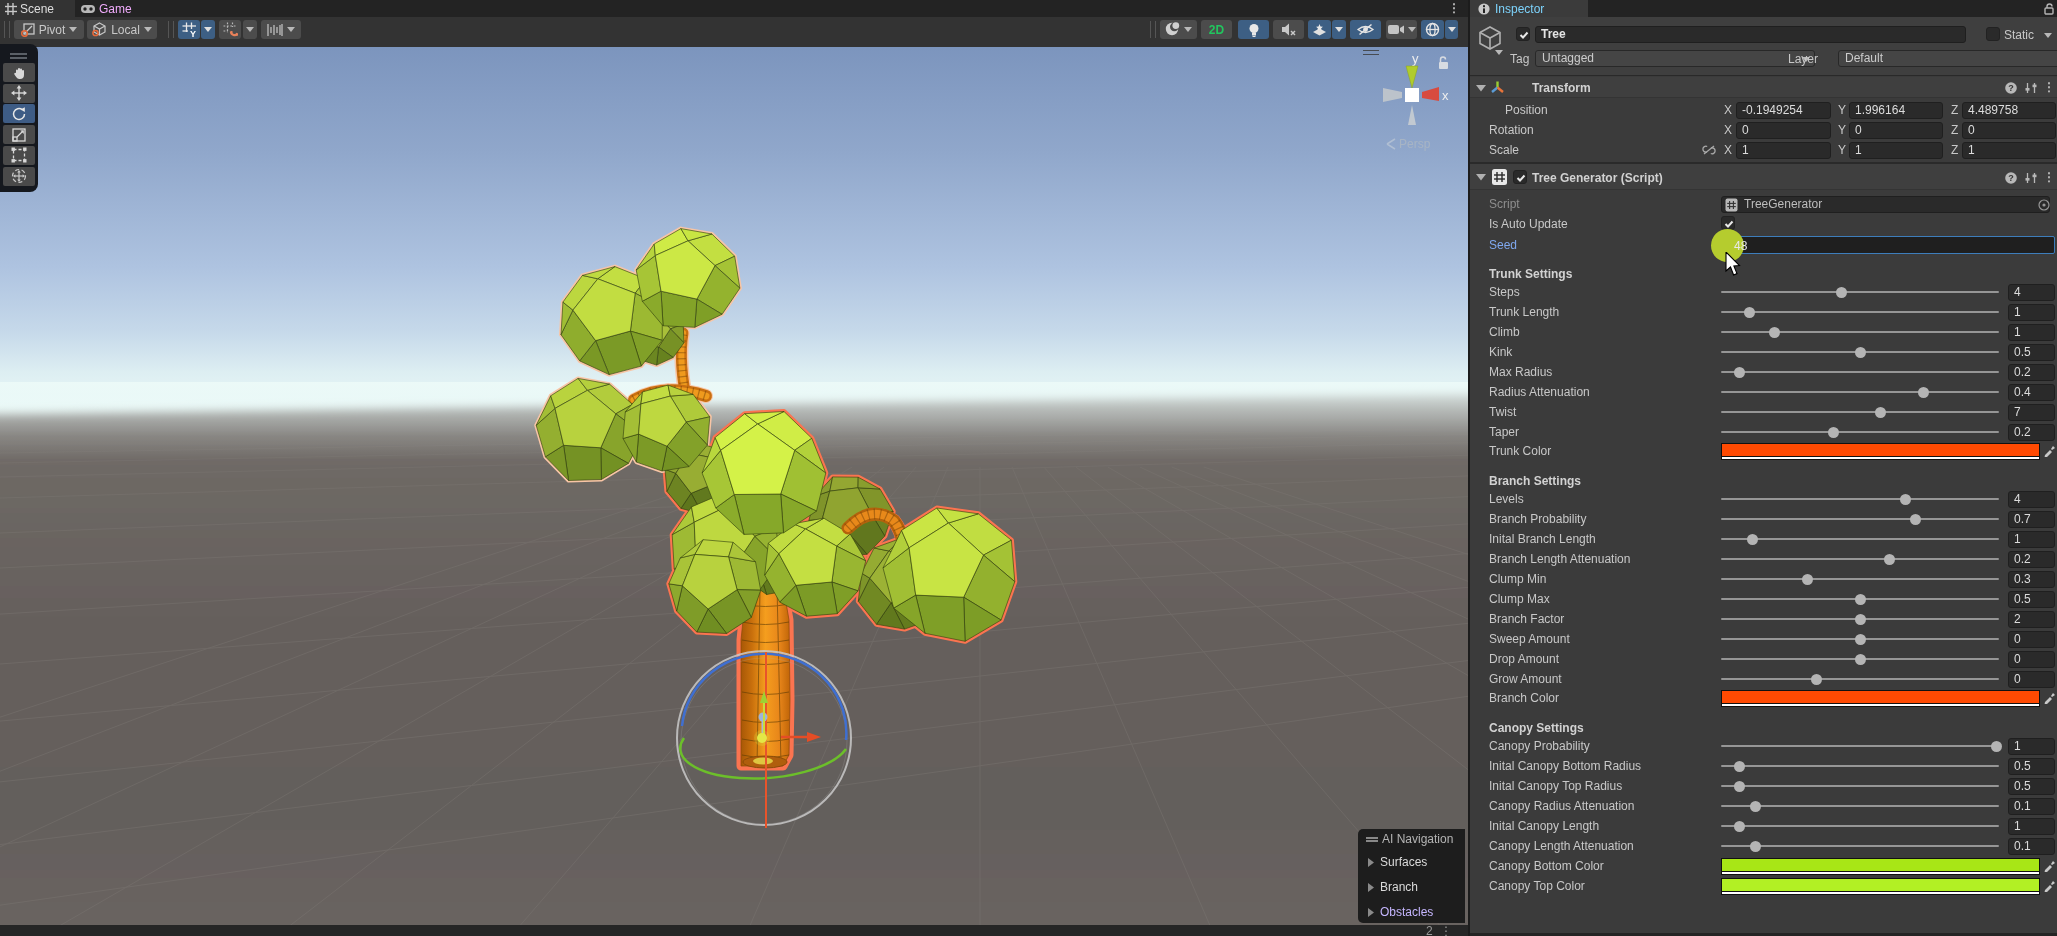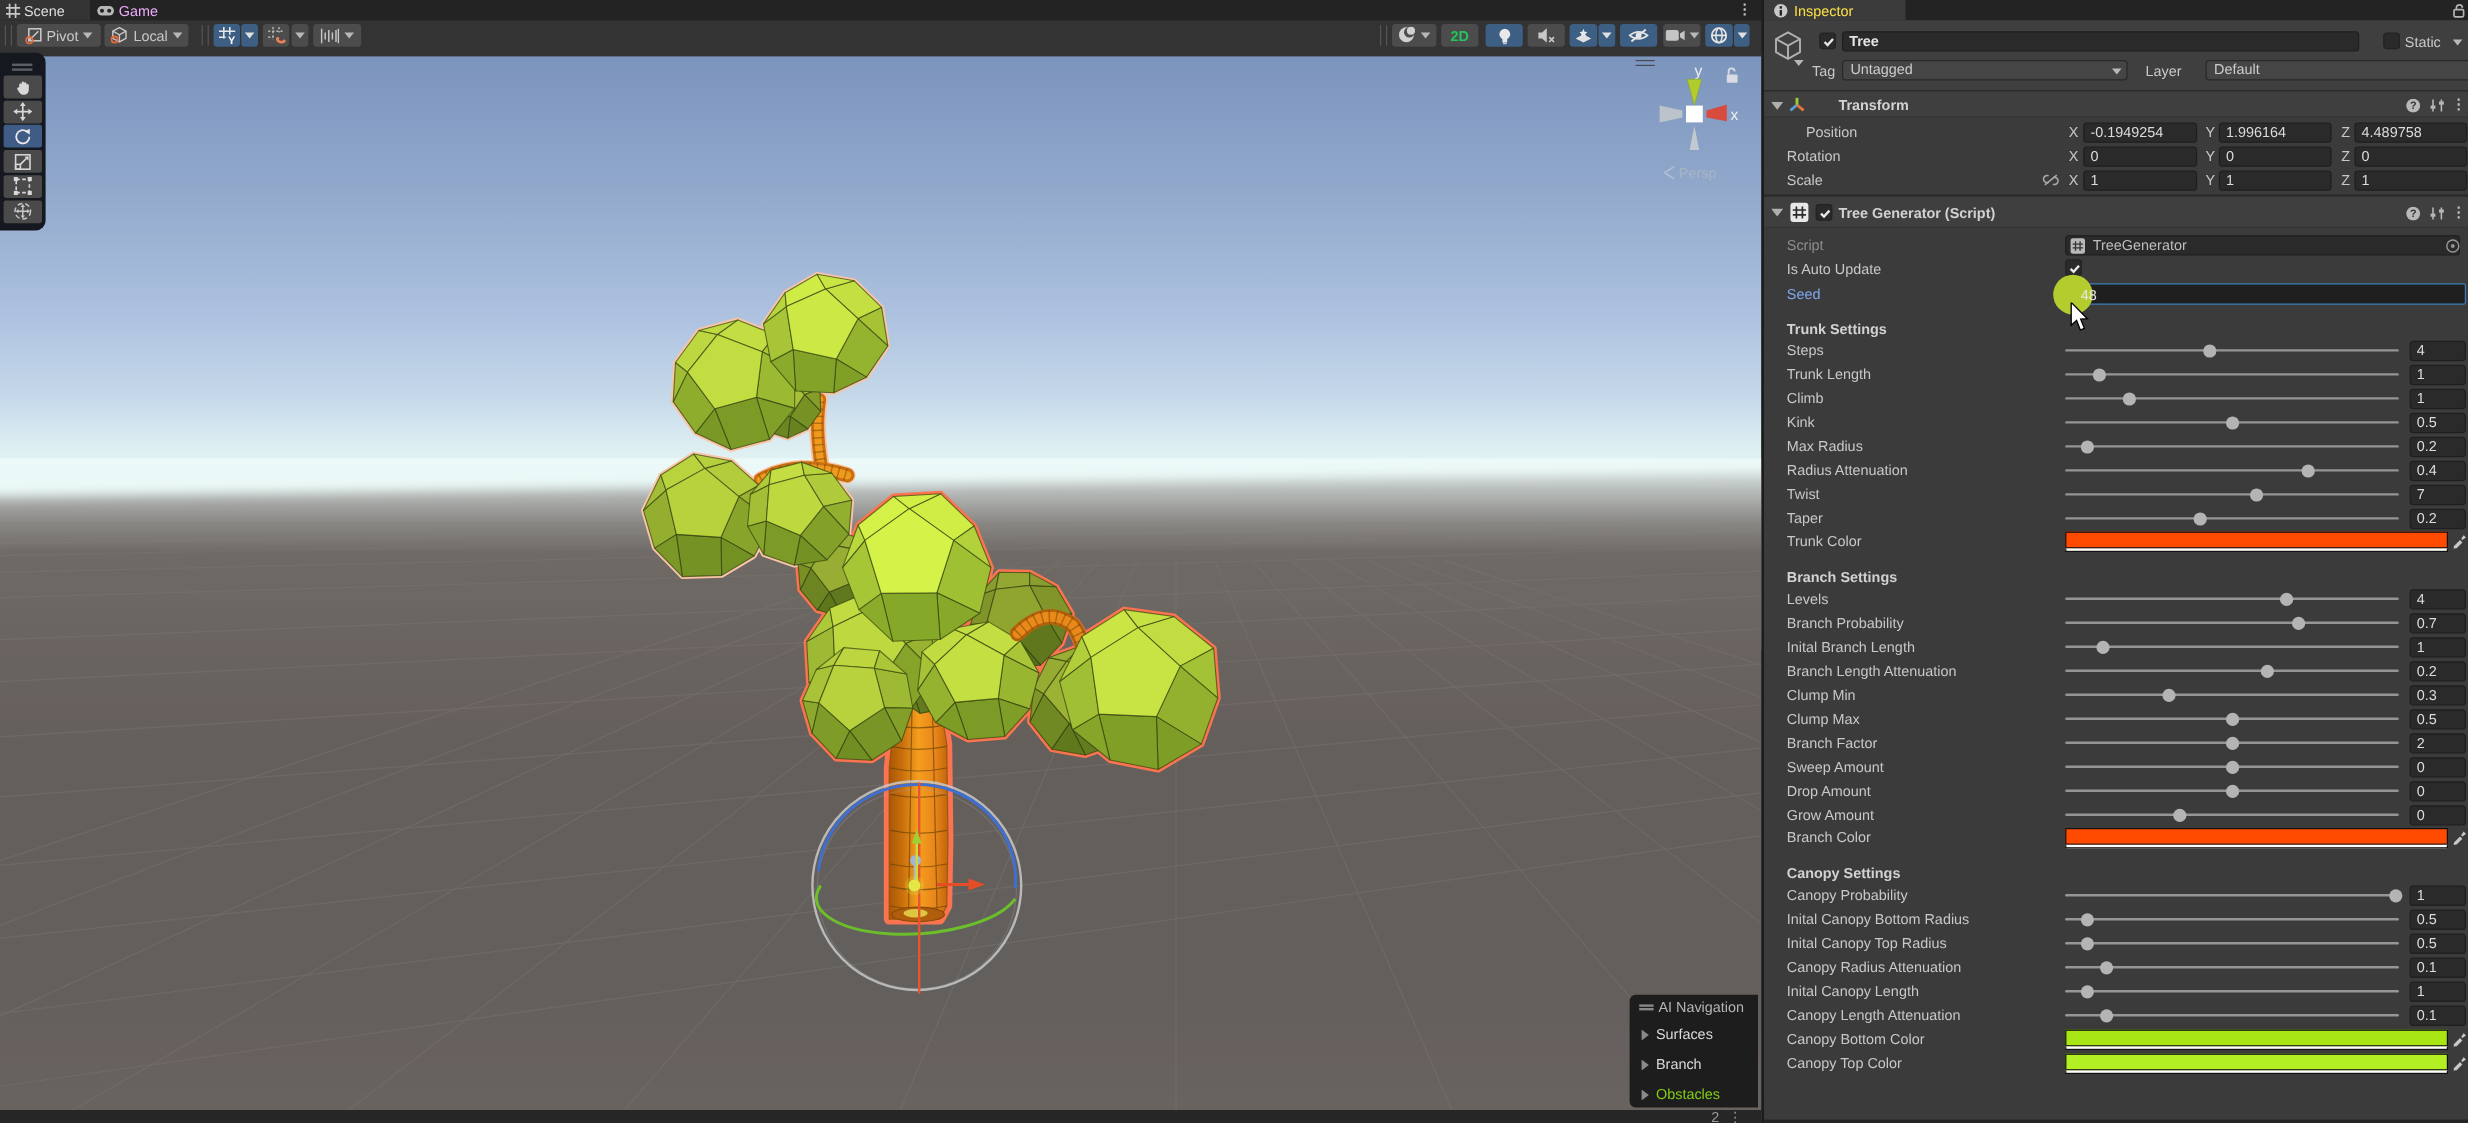--- a/index.html
+++ b/index.html
@@ -542,42 +542,42 @@
 <path d="M12,99 l8,-5 M12,99 l8,5"></path>
         </g>
 <text x="24" y="103" font-size="12" fill="#aab6c4" font-family="Liberation Sans" opacity="0.9">Persp</text>
 </svg>
       <div class="abs" style="left:1358px;top:829px;width:107px;height:94px;background:#1d1d1d;border-radius:5px 0 0 5px;color:#cfcfcf">
 <div class="abs" style="left:8px;top:8px;width:12px;height:1.5px;background:#888"></div>
 <div class="abs" style="left:8px;top:11px;width:12px;height:1.5px;background:#888"></div>
 <div class="lb" style="left:24px;top:3px;color:#b4b4b4">AI Navigation</div>
 <div class="lb" style="left:22px;top:26px;color:#dadada">Surfaces</div>
 <div class="lb" style="left:22px;top:51px;color:#dadada">Branch</div>
-<div class="lb" style="left:22px;top:76px;color:#84cc16">Obstacles</div>
+<div class="lb" style="left:22px;top:76px;color:#c4b5fd">Obstacles</div>
 <svg class="abs" style="left:9px;top:29px" width="8" height="9">
           <polygon points="1,0 7,4.5 1,9" fill="#8a8a8a"></polygon>
         </svg>
 <svg class="abs" style="left:9px;top:54px" width="8" height="9">
           <polygon points="1,0 7,4.5 1,9" fill="#8a8a8a"></polygon>
         </svg>
 <svg class="abs" style="left:9px;top:79px" width="8" height="9">
           <polygon points="1,0 7,4.5 1,9" fill="#8a8a8a"></polygon>
         </svg>
 </div>
     </div>
     <div class="abs" style="left:1468px;top:0;width:2px;height:936px;background:#1c1c1c"></div>
     <div id="insp">
       <div class="tabstrip" style="width:587px"></div>
       <div class="abs" style="left:0;top:0;width:118px;height:17px;background:#3b3b3b"></div>
       <svg class="abs" style="left:8px;top:3px" width="12" height="12">
 <circle cx="6" cy="6" r="5.6" fill="#c8c8c8"></circle>
 <rect x="5" y="2.2" width="2" height="2" fill="#232323"></rect>
         <rect x="5" y="5.4" width="2" height="4.6" fill="#232323"></rect>
       </svg>
-      <div class="lb" style="left:25px;top:2px;color:#fde047">Inspector</div>
+      <div class="lb" style="left:25px;top:2px;color:#7dd3fc">Inspector</div>
       <svg class="abs" style="left:573px;top:3px" width="12" height="12">
 <rect x="2" y="5" width="8" height="6" rx="1" fill="none" stroke="#b4b4b4" stroke-width="1.4"></rect>
 <path d="M4,5 v-1.5 a2.5,2.5 0 0 1 5,0" fill="none" stroke="#b4b4b4" stroke-width="1.4"></path>
       </svg>
       <div class="abs" style="left:0;top:17px;width:587px;height:59px;background:#3f3f3f;border-bottom:1px solid #292929"></div>
       <svg class="abs" style="left:7px;top:25px" width="26" height="26">
 <g fill="none" stroke="#b0b0b0" stroke-width="1.6">
 <polygon points="13,2 23,7.5 23,18.5 13,24 3,18.5 3,7.5"></polygon>
 <polyline points="3,7.5 13,13 23,7.5"></polyline>
           <line x1="13" y1="13" x2="13" y2="24"></line>
@@ -587,21 +587,21 @@
       <div class="cb" style="left:46px;top:27px">
         <svg width="12" height="12">
           <polyline points="2.5,6 5,8.5 9.5,3.5" fill="none" stroke="#e8e8e8" stroke-width="2"></polyline>
         </svg>
       </div>
       <div class="fld" style="left:65px;top:26px;width:431px;font-weight:bold;color:#e4e4e4">Tree</div>
       <div class="cb" style="left:516px;top:27px"></div>
       <div class="lb" style="left:534px;top:28px">Static</div>
       <div class="abs" style="left:574px;top:33px;width:0;height:0;border-left:4px solid transparent;border-right:4px solid transparent;border-top:5px solid #b8b8b8"></div>
       <div class="lb" style="left:40px;top:52px">Tag</div>
-      <div class="ddown" style="left:65px;top:50px;width:238px">Untagged<span class="darr"></span></div>
+      <div class="ddown" style="left:65px;top:50px;width:280px">Untagged<span class="darr"></span></div>
       <div class="lb" style="left:318px;top:52px">Layer</div>
       <div class="ddown" style="left:368px;top:50px;width:236px">Default<span class="darr"></span></div>
       <div class="abs" style="left:0;top:77px;width:587px;height:21px;background:#3f3f3f;border-bottom:1px solid #343434"></div>
       <svg class="abs" style="left:6px;top:84px" width="10" height="8">
         <polygon points="0,1 10,1 5,7.5" fill="#b0b0b0"></polygon>
       </svg>
       <svg class="abs" style="left:20px;top:80px" width="15" height="15">
 <line x1="7.5" y1="7.5" x2="7.5" y2="1.5" stroke="#9acd32" stroke-width="2.4"></line>
 <line x1="7.5" y1="7.5" x2="2" y2="12" stroke="#5b9bd5" stroke-width="2.4"></line>
 <line x1="7.5" y1="7.5" x2="13" y2="12" stroke="#e8743a" stroke-width="2.4"></line>

